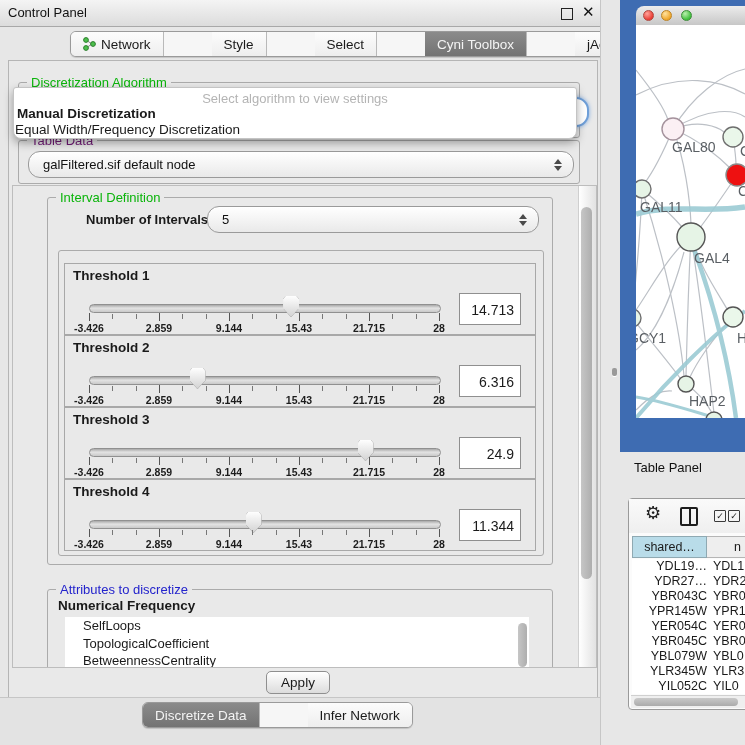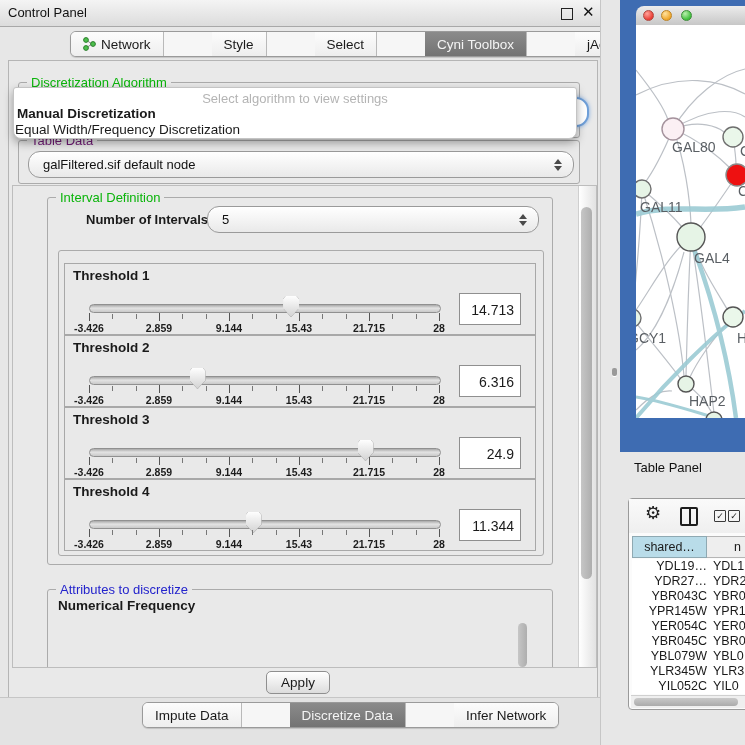--- a/index.html
+++ b/index.html
@@ -320,33 +320,35 @@
           </div>
           <div class="valbox">11.344</div>
         </div>
       </div>
     </div>
 
     <div class="group" style="left:34px;top:403px;width:504px;height:95px;background:#e9e9e9;">
       <span class="gt blue">Attributes to discretize</span>
       <span style="position:absolute;left:10px;top:8px;font-weight:bold;font-size:13.5px;">Numerical Frequency</span>
     </div>
+    <div id="attr-list">
+      <div class="item">SelfLoops</div>
+      <div class="item">TopologicalCoefficient</div>
+      <div class="item">BetweennessCentrality</div>
+    </div>
     <div class="vscroll-thumb" style="left:505px;top:437px;width:9px;height:44px;"></div>
 
     <div class="vscroll-track" style="left:565px;top:0;width:17px;height:481px;"></div>
     <div class="vscroll-thumb" style="left:568px;top:21px;width:11px;height:372px;"></div>
   </div>
 
   <div class="btn" style="left:266px;top:671px;width:62px;height:21px;line-height:21px;">Apply</div>
 
   <div class="abs" id="bottom-strip"></div>
   <div class="abs pill" id="bottombar">
-    <div class="seg">
-        <span>Impute Data</span>
-      </div>
     <div class="seg sel">
         <span>Discretize Data</span>
       </div>
     <div class="seg">
         <span>Infer Network</span>
       </div>
   </div>
 
   <div class="abs" id="divider">
       <span class="grip"></span>

